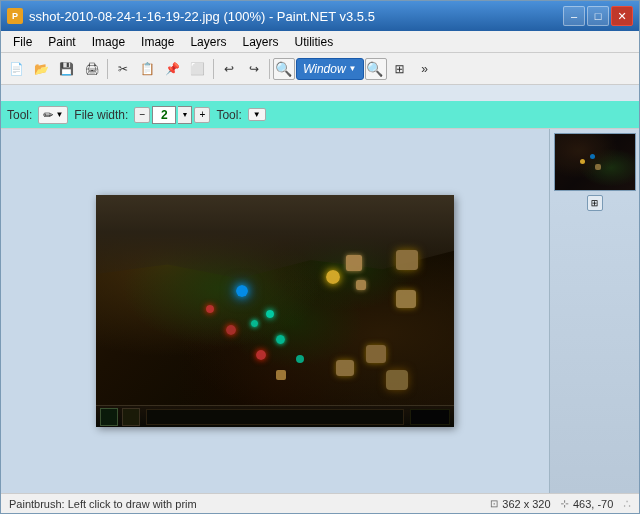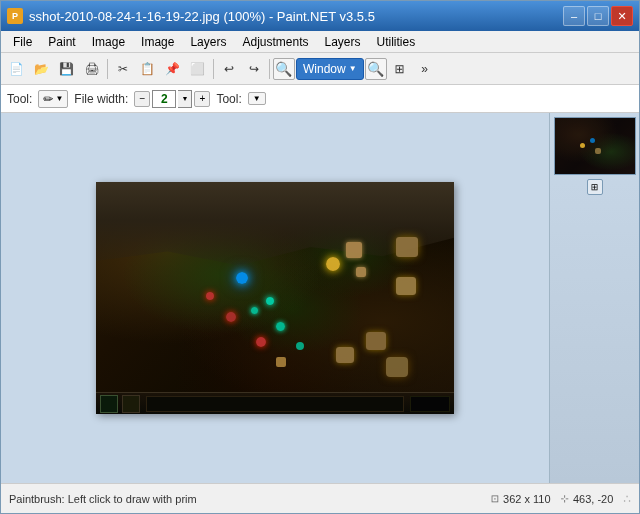--- a/index.html
+++ b/index.html
@@ -135,20 +135,21 @@
       color: #fff;
       border: 1px solid #1a5aaa;
       border-radius: 3px;
       padding: 2px 6px;
       font-size: 12px;
       cursor: pointer;
       height: 22px;
       display: flex;
       align-items: center;
       gap: 3px;
+      font-style: italic;
     }
 
     .toolbar-dropdown-arrow {
       font-size: 8px;
     }
 
     .toolbar-zoom-btn {
       width: 22px;
       height: 22px;
       border: 1px solid #aaa;
@@ -156,28 +157,29 @@
       display: flex;
       align-items: center;
       justify-content: center;
       cursor: pointer;
       border-radius: 2px;
       font-size: 14px;
     }
 
     
     .tool-bar {
-      background: #ffffff;
+      background: #5eead4;
       height: 28px;
       display: flex;
       align-items: center;
       padding: 0 6px;
       border-bottom: 1px solid #ccc;
       flex-shrink: 0;
       gap: 6px;
+      margin-top: 16px;
     }
 
     .tool-label {
       font-size: 12px;
       color: #333;
     }
 
     .tool-icon-btn {
       display: flex;
       align-items: center;
@@ -377,21 +379,21 @@
       display: flex;
       align-items: center;
       justify-content: center;
       cursor: pointer;
       font-size: 9px;
       border-radius: 2px;
     }
 
     
     .status-bar {
-      height: 30px;
+      height: 20px;
       background: #f0f0f0;
       border-top: 1px solid #ccc;
       display: flex;
       align-items: center;
       padding: 0 8px;
       flex-shrink: 0;
       gap: 10px;
     }
 
     .status-text {
@@ -437,21 +439,20 @@
       <div class="title-btn close">✕</div>
     </div>
   </div>
 
   <div class="menu-bar">
     <div class="menu-item">File</div>
     <div class="menu-item">Paint</div>
     <div class="menu-item">Image</div>
     <div class="menu-item">Image</div>
     <div class="menu-item">Layers</div>
-    <div class="menu-item">Adjustments</div>
     <div class="menu-item">Layers</div>
     <div class="menu-item">Utilities</div>
   </div>
 
   <div class="toolbar">
 
     <div class="toolbar-btn" title="New">📄</div>
     <div class="toolbar-btn" title="Open">📂</div>
     <div class="toolbar-btn" title="Save">💾</div>
     <div class="toolbar-btn" title="Print">🖨</div>
@@ -548,22 +549,22 @@
       </div>
       <div class="thumbnail-nav-btn">⊞</div>
     </div>
 
   </div>
 
   <div class="status-bar">
     <span class="status-text">Paintbrush: Left click to draw with prim</span>
     <div class="status-size">
       <span class="status-icon">⊡</span>
-      <span>362 x 110</span>
+      <span>362 x 320</span>
     </div>
     <div class="status-coords">
       <span class="status-icon">⊹</span>
-      <span>463, -20</span>
+      <span>463, -70</span>
     </div>
     <span style="color:#aaa;">∴</span>
   </div>
 
 </div>
 
 </body></html>

